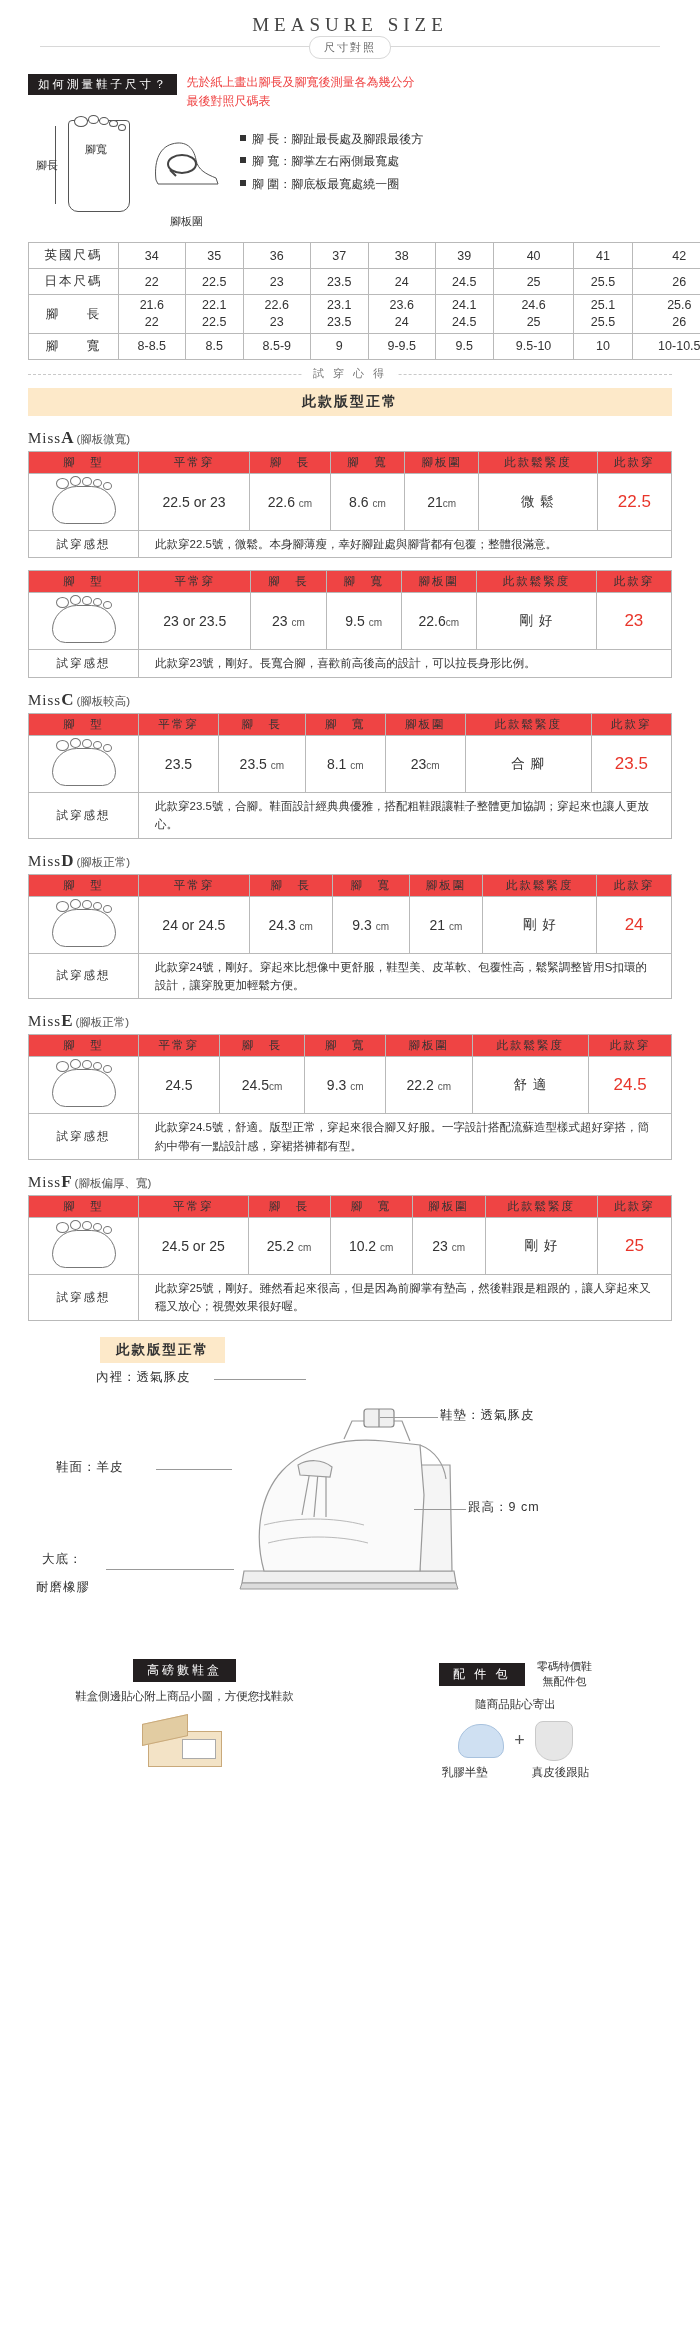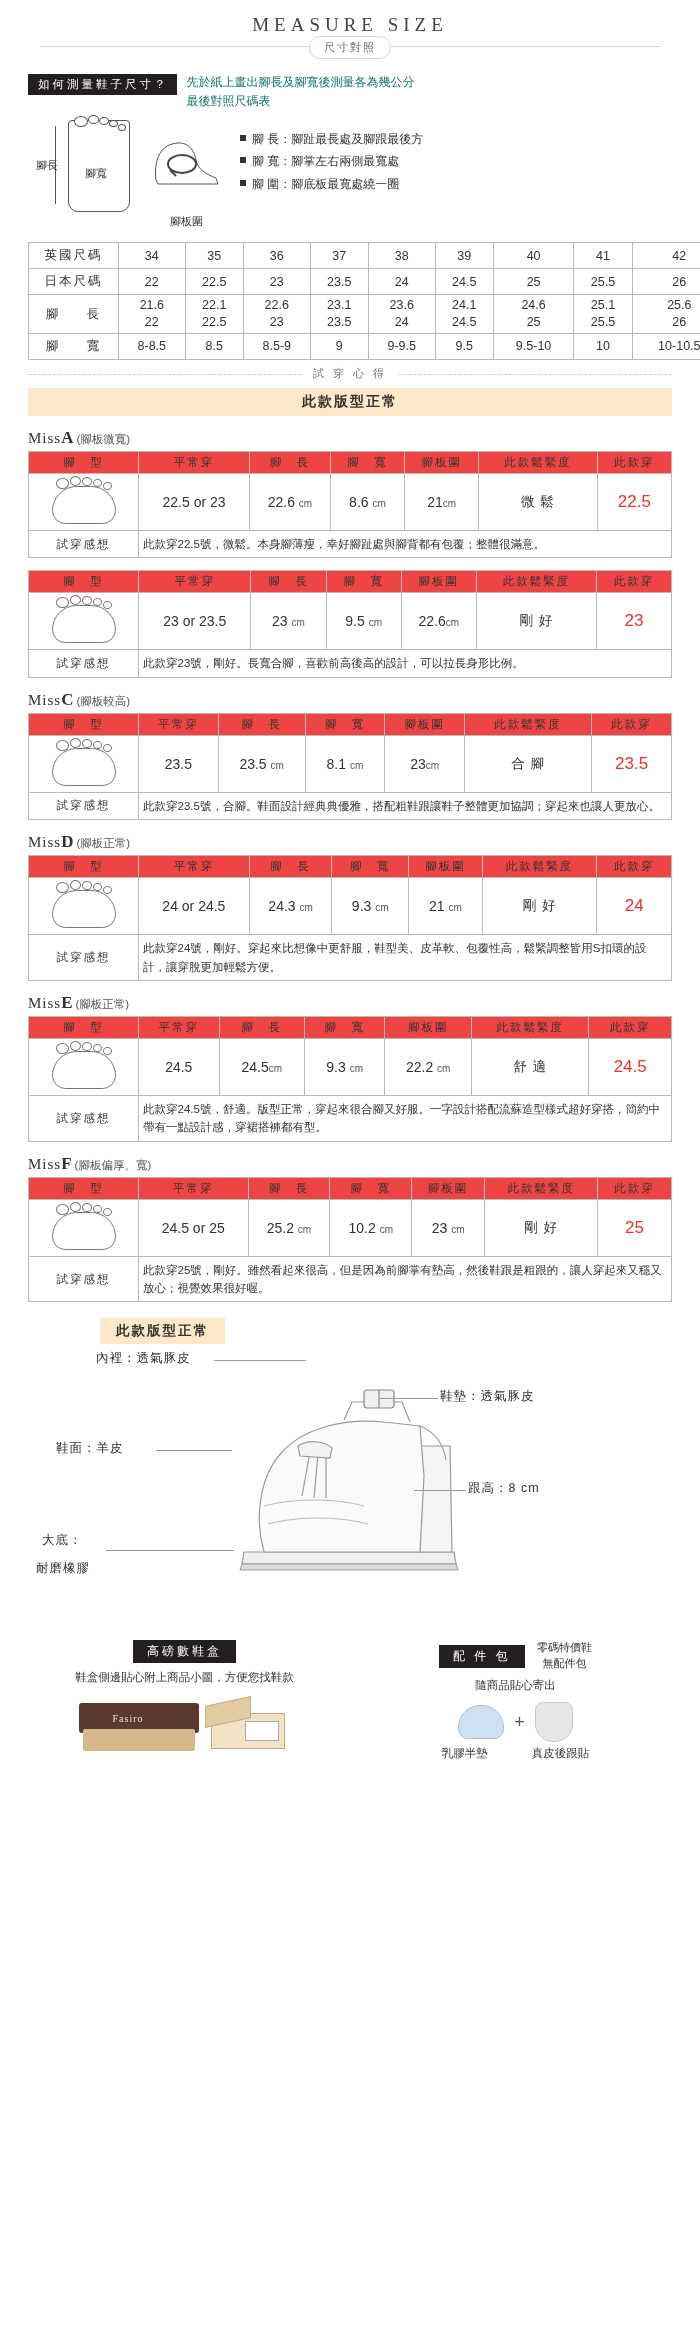--- a/index.html
+++ b/index.html
@@ -44,21 +44,21 @@
     background: #231f20;
     color: #fff;
     font-size: 11.5px;
     letter-spacing: 3px;
     padding: 3px 8px 3px 10px;
     white-space: nowrap;
     margin-top: 1px;
   }
   .howto-text {
     font-size: 12px;
-    color: #0f766e;
+    color: #ef4444;
     line-height: 1.55;
     margin-left: 10px;
   }
 
   .diagram {
     position: relative;
     height: 120px;
     margin: 4px 28px 0;
   }
   .dg-text { position: absolute; font-size: 11px; color: #333; }
@@ -131,21 +131,21 @@
     color: #333;
     vertical-align: middle;
   }
   .mtable .hdr { background: #ef4444; font-size: 11.5px; letter-spacing: 2px; height: 21px;}
   .mtable .footcell { width: 110px; height: 56px; padding: 0; }
   .mtable .big { font-size: 14px; }
   .mtable .bigred { font-size: 17px; color: #e8352a; }
   .mtable .unit { font-size: 10px; color: #555; }
   .mtable .fit { font-size: 13.5px; letter-spacing: 1px;}
   .mtable .commentlabel { width: 110px; font-size: 11.5px; letter-spacing: 2px; }
-  .mtable .comment { text-align: left; font-size: 11.5px; line-height: 1.6; padding: 4px 4px; color: #333;}
+  .mtable .comment { text-align: left; font-size: 11.5px; line-height: 1.6; padding: 4px 16px; color: #333;}
 
   
   .footicon { position: relative; width: 92px; height: 52px; margin: 2px auto; }
   .footicon .sole {
     position: absolute; left: 14px; top: 10px; width: 64px; height: 38px;
     border: 1px solid #777; border-radius: 26px 26px 14px 14px;
     background: #fff;
   }
   .footicon .t { position: absolute; border: 1px solid #777; border-radius: 50%; background: #fff; }
 
@@ -220,21 +220,21 @@
 
     <div class="footbox"></div>
     <div class="toe" style="left:46px;top:2px;width:14px;height:11px;"></div>
     <div class="toe" style="left:60px;top:1px;width:11px;height:9px;"></div>
     <div class="toe" style="left:71px;top:3px;width:10px;height:8px;"></div>
     <div class="toe" style="left:81px;top:6px;width:9px;height:7px;"></div>
     <div class="toe" style="left:90px;top:10px;width:8px;height:7px;"></div>
     <div class="arrowv"></div>
 
     <div class="dg-text" style="left:8px;top:44px;">腳長</div>
-    <div class="dg-text" style="left:57px;top:52px;">腳寬</div>
+    <div class="dg-text" style="left:57px;top:28px;">腳寬</div>
     <div class="dg-text" style="left:142px;top:100px;">腳板圍</div>
 
     <svg class="sideshoe" viewBox="0 0 80 60">
       <path d="M10 46 C8 30 12 14 26 10 C40 6 48 14 50 26 C52 36 60 40 70 44 L72 50 L12 50 Z" fill="#fff" stroke="#555" stroke-width="1"></path>
       <ellipse cx="36" cy="30" rx="14" ry="9" fill="none" stroke="#444" stroke-width="2"></ellipse>
       <path d="M24 36 L30 42" stroke="#444" stroke-width="2" fill="none"></path>
     </svg>
 
     <div class="bullets">
       <div><span class="sq"></span><span>腳 長：腳趾最長處及腳跟最後方</span></div>
@@ -607,39 +607,34 @@
 
     <div class="spec-label" style="left:68px; top:6px;">內裡：透氣豚皮</div>
     <div class="spec-line" style="left:186px; top:16px; width:92px;"></div>
 
     <div class="spec-label" style="left:412px; top:44px;">鞋墊：透氣豚皮</div>
     <div class="spec-line" style="left:352px; top:54px; width:58px;"></div>
 
     <div class="spec-label" style="left:28px; top:96px;">鞋面：羊皮</div>
     <div class="spec-line" style="left:128px; top:106px; width:76px;"></div>
 
-    <div class="spec-label" style="left:440px; top:136px;">跟高：8 cm</div>
+    <div class="spec-label" style="left:440px; top:136px;">跟高：9 cm</div>
     <div class="spec-line" style="left:386px; top:146px; width:52px;"></div>
 
     <div class="spec-label" style="left:14px; top:188px;">大底：</div>
     <div class="spec-label" style="left:8px; top:216px;">耐磨橡膠</div>
     <div class="spec-line" style="left:78px; top:206px; width:128px;"></div>
   </div>
 
   
   <div class="bottom">
     <div class="bcol">
       <span class="blabel">高磅數鞋盒</span>
       <div class="bsub">鞋盒側邊貼心附上商品小圖，方便您找鞋款</div>
       <div class="boximgs">
-        <div class="shoebox">
-          <div class="lid"></div>
-          <div class="brand">Fasiro</div>
-          <div class="base"></div>
-        </div>
         <div class="openbox">
           <div class="b1"></div>
           <div class="b2"></div>
           <div class="tag"></div>
         </div>
       </div>
     </div>
 
     <div class="bcol">
       <span class="blabel">配 件 包</span>

